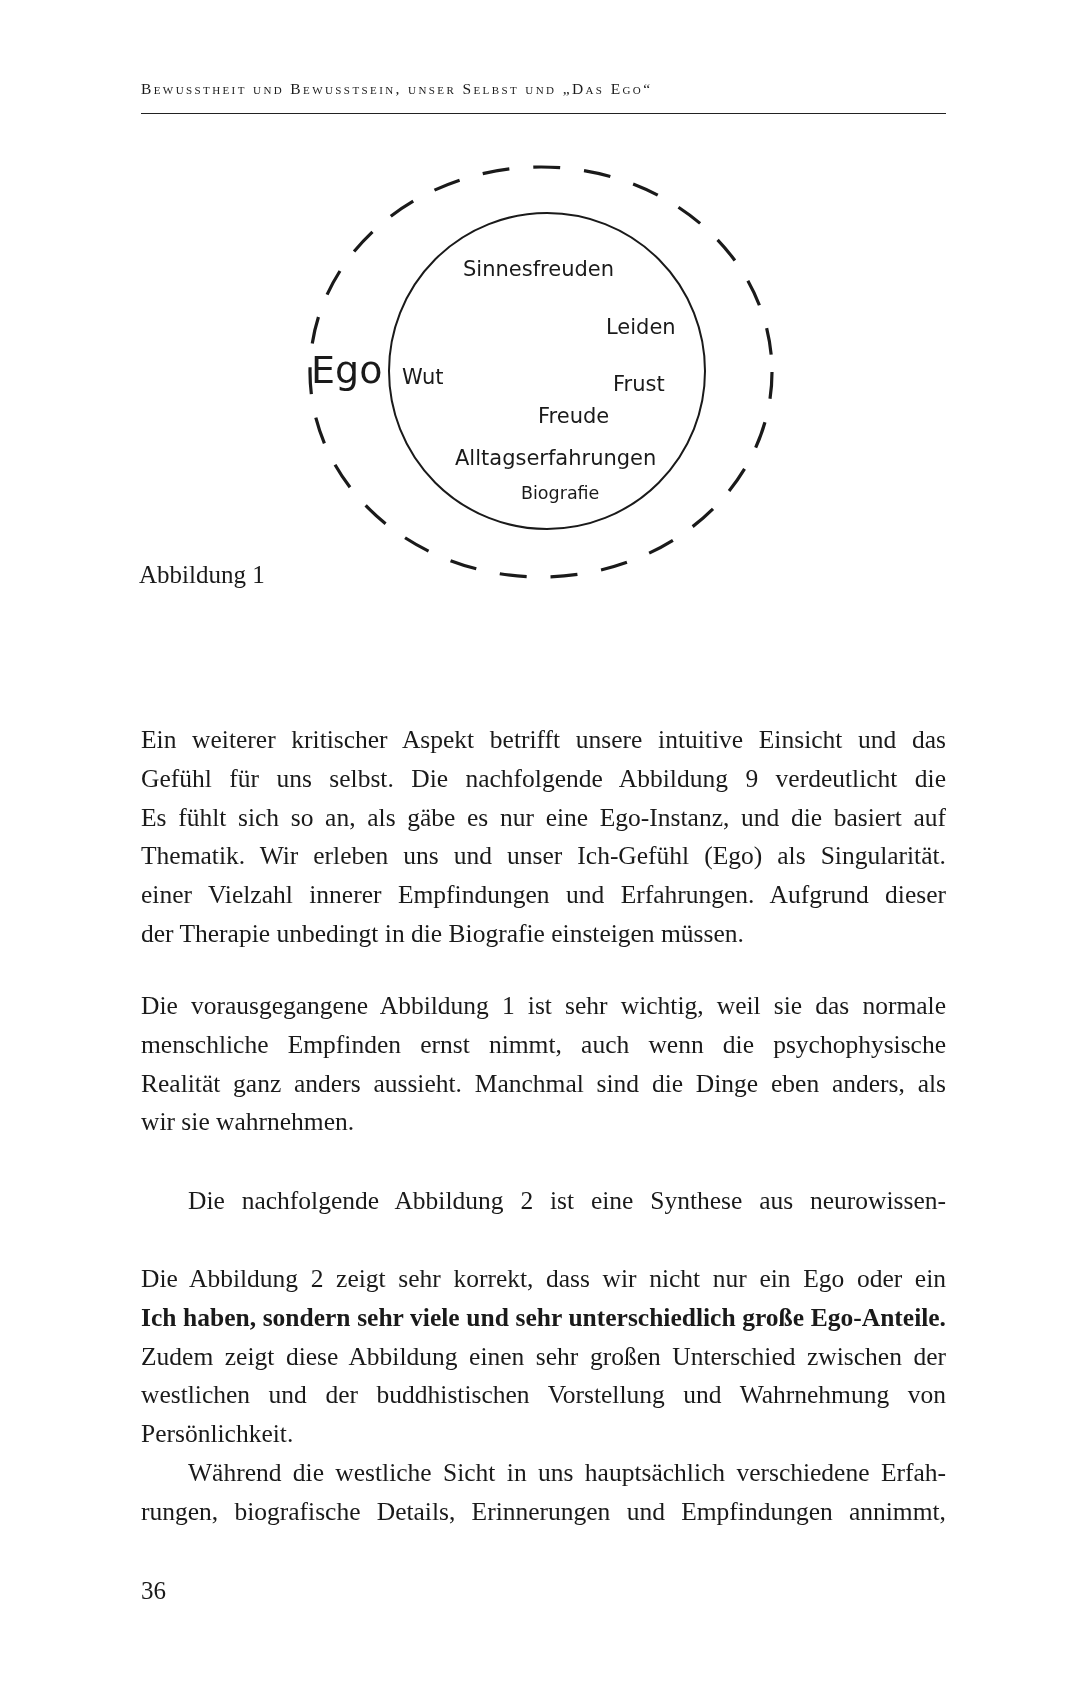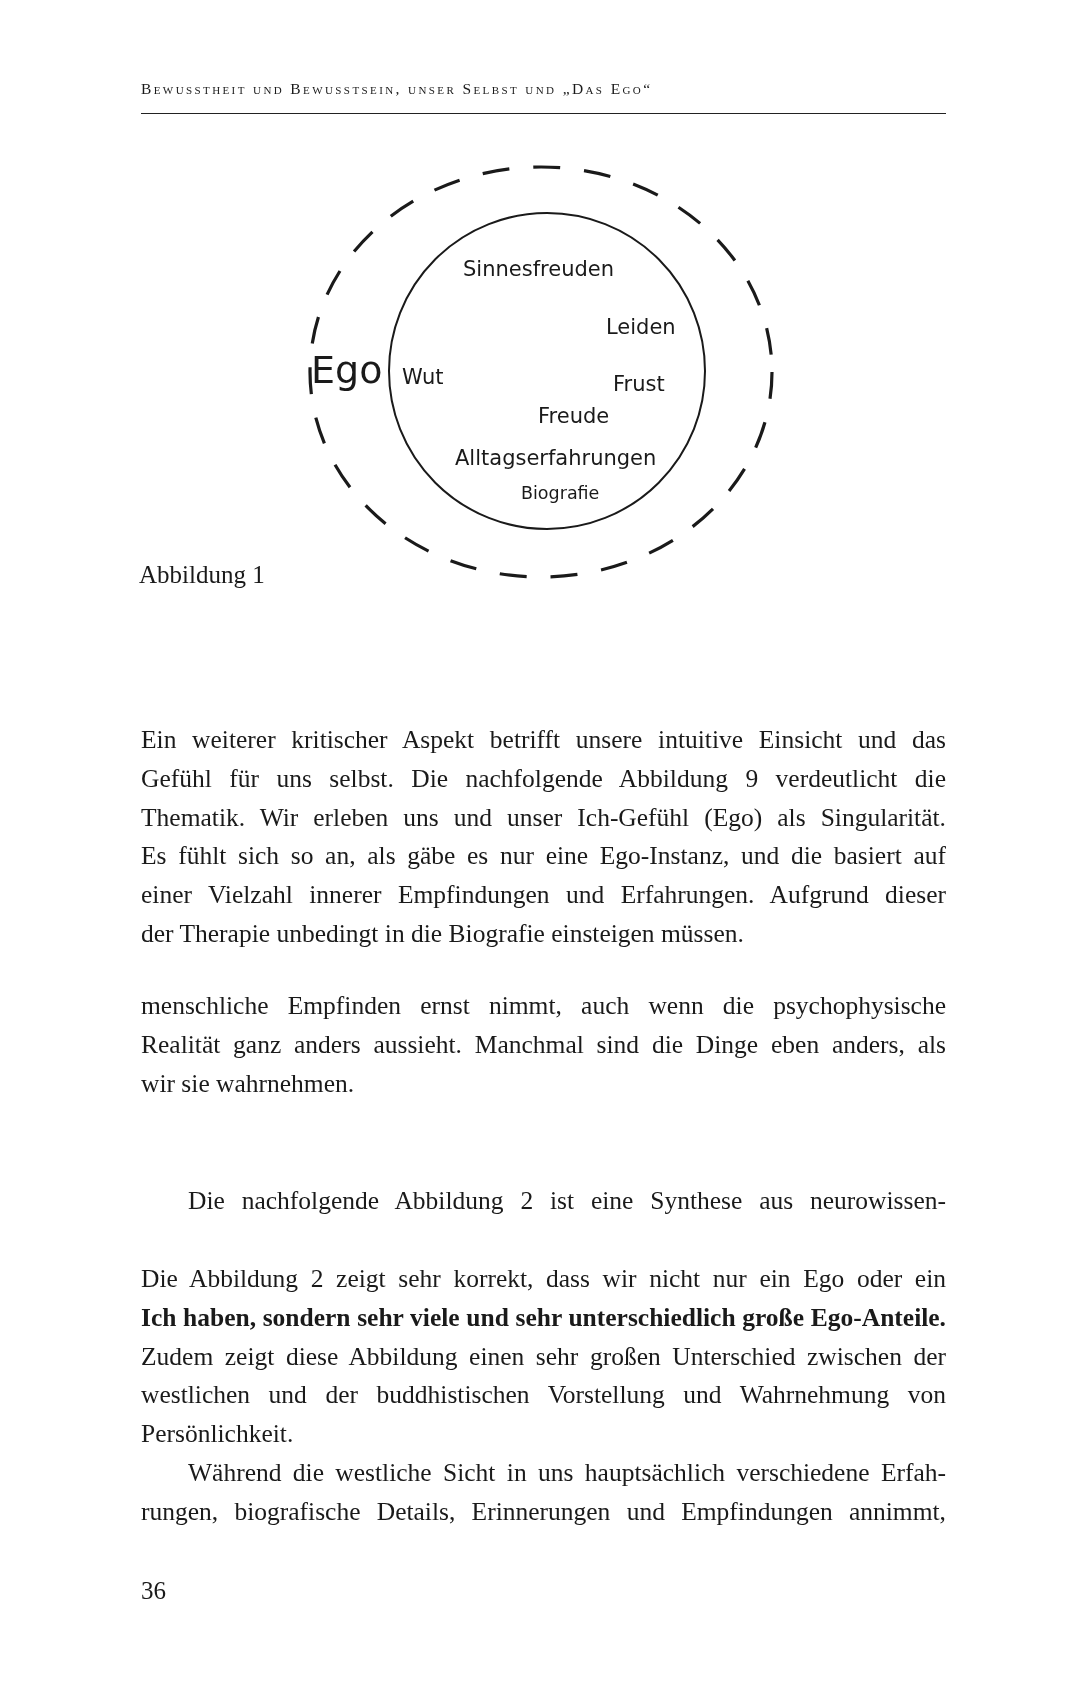--- a/index.html
+++ b/index.html
@@ -60,27 +60,28 @@
     <text class="sans" x="455" y="465" font-size="21" fill="#1a1a1a">Alltagserfahrungen</text>
     <text class="sans" x="521" y="499" font-size="17.5" fill="#1a1a1a">Biografie</text>
   </svg>
 </div>
 
 <div class="caption serif">Abbildung 1</div>
 
 <div class="body-text serif" id="p1">
   <span class="line" style="word-spacing: 0px;">Ein weiterer kritischer Aspekt betrifft unsere intuitive Einsicht und das</span>
   <span class="line" style="word-spacing: 0px;">Gefühl für uns selbst. Die nachfolgende Abbildung 9 verdeutlicht die</span>
+  <span class="line" style="word-spacing: 0px;">Es fühlt sich so an, als gäbe es nur eine Ego-Instanz, und die basiert auf</span>
   <span class="line" style="word-spacing: 0px;">Thematik. Wir erleben uns und unser Ich-Gefühl (Ego) als Singularität.</span>
-  <span class="line" style="word-spacing: 0px;">Es fühlt sich so an, als gäbe es nur eine Ego-Instanz, und die basiert auf</span>
   <span class="line" style="word-spacing: 0px;">einer Vielzahl innerer Empfindungen und Erfahrungen. Aufgrund dieser</span>
   <span class="line last">der Therapie unbedingt in die Biografie einsteigen müssen.</span>
 </div>
 
 <div class="body-text serif" id="p2">
+  <span class="line" style="word-spacing: 0px;">Die vorausgegangene Abbildung 1 ist sehr wichtig, weil sie das normale</span>
   <span class="line" style="word-spacing: 0px;">menschliche Empfinden ernst nimmt, auch wenn die psychophysische</span>
   <span class="line" style="word-spacing: 0px;">Realität ganz anders aussieht. Manchmal sind die Dinge eben anders, als</span>
   <span class="line last">wir sie wahrnehmen.</span>
 </div>
 
 <div class="body-text serif" id="p3">
   <span class="line indent" style="word-spacing: 0px;">Die nachfolgende Abbildung 2 ist eine Synthese aus neurowissen-</span>
 </div>
 
 <div class="body-text serif" id="p4">

